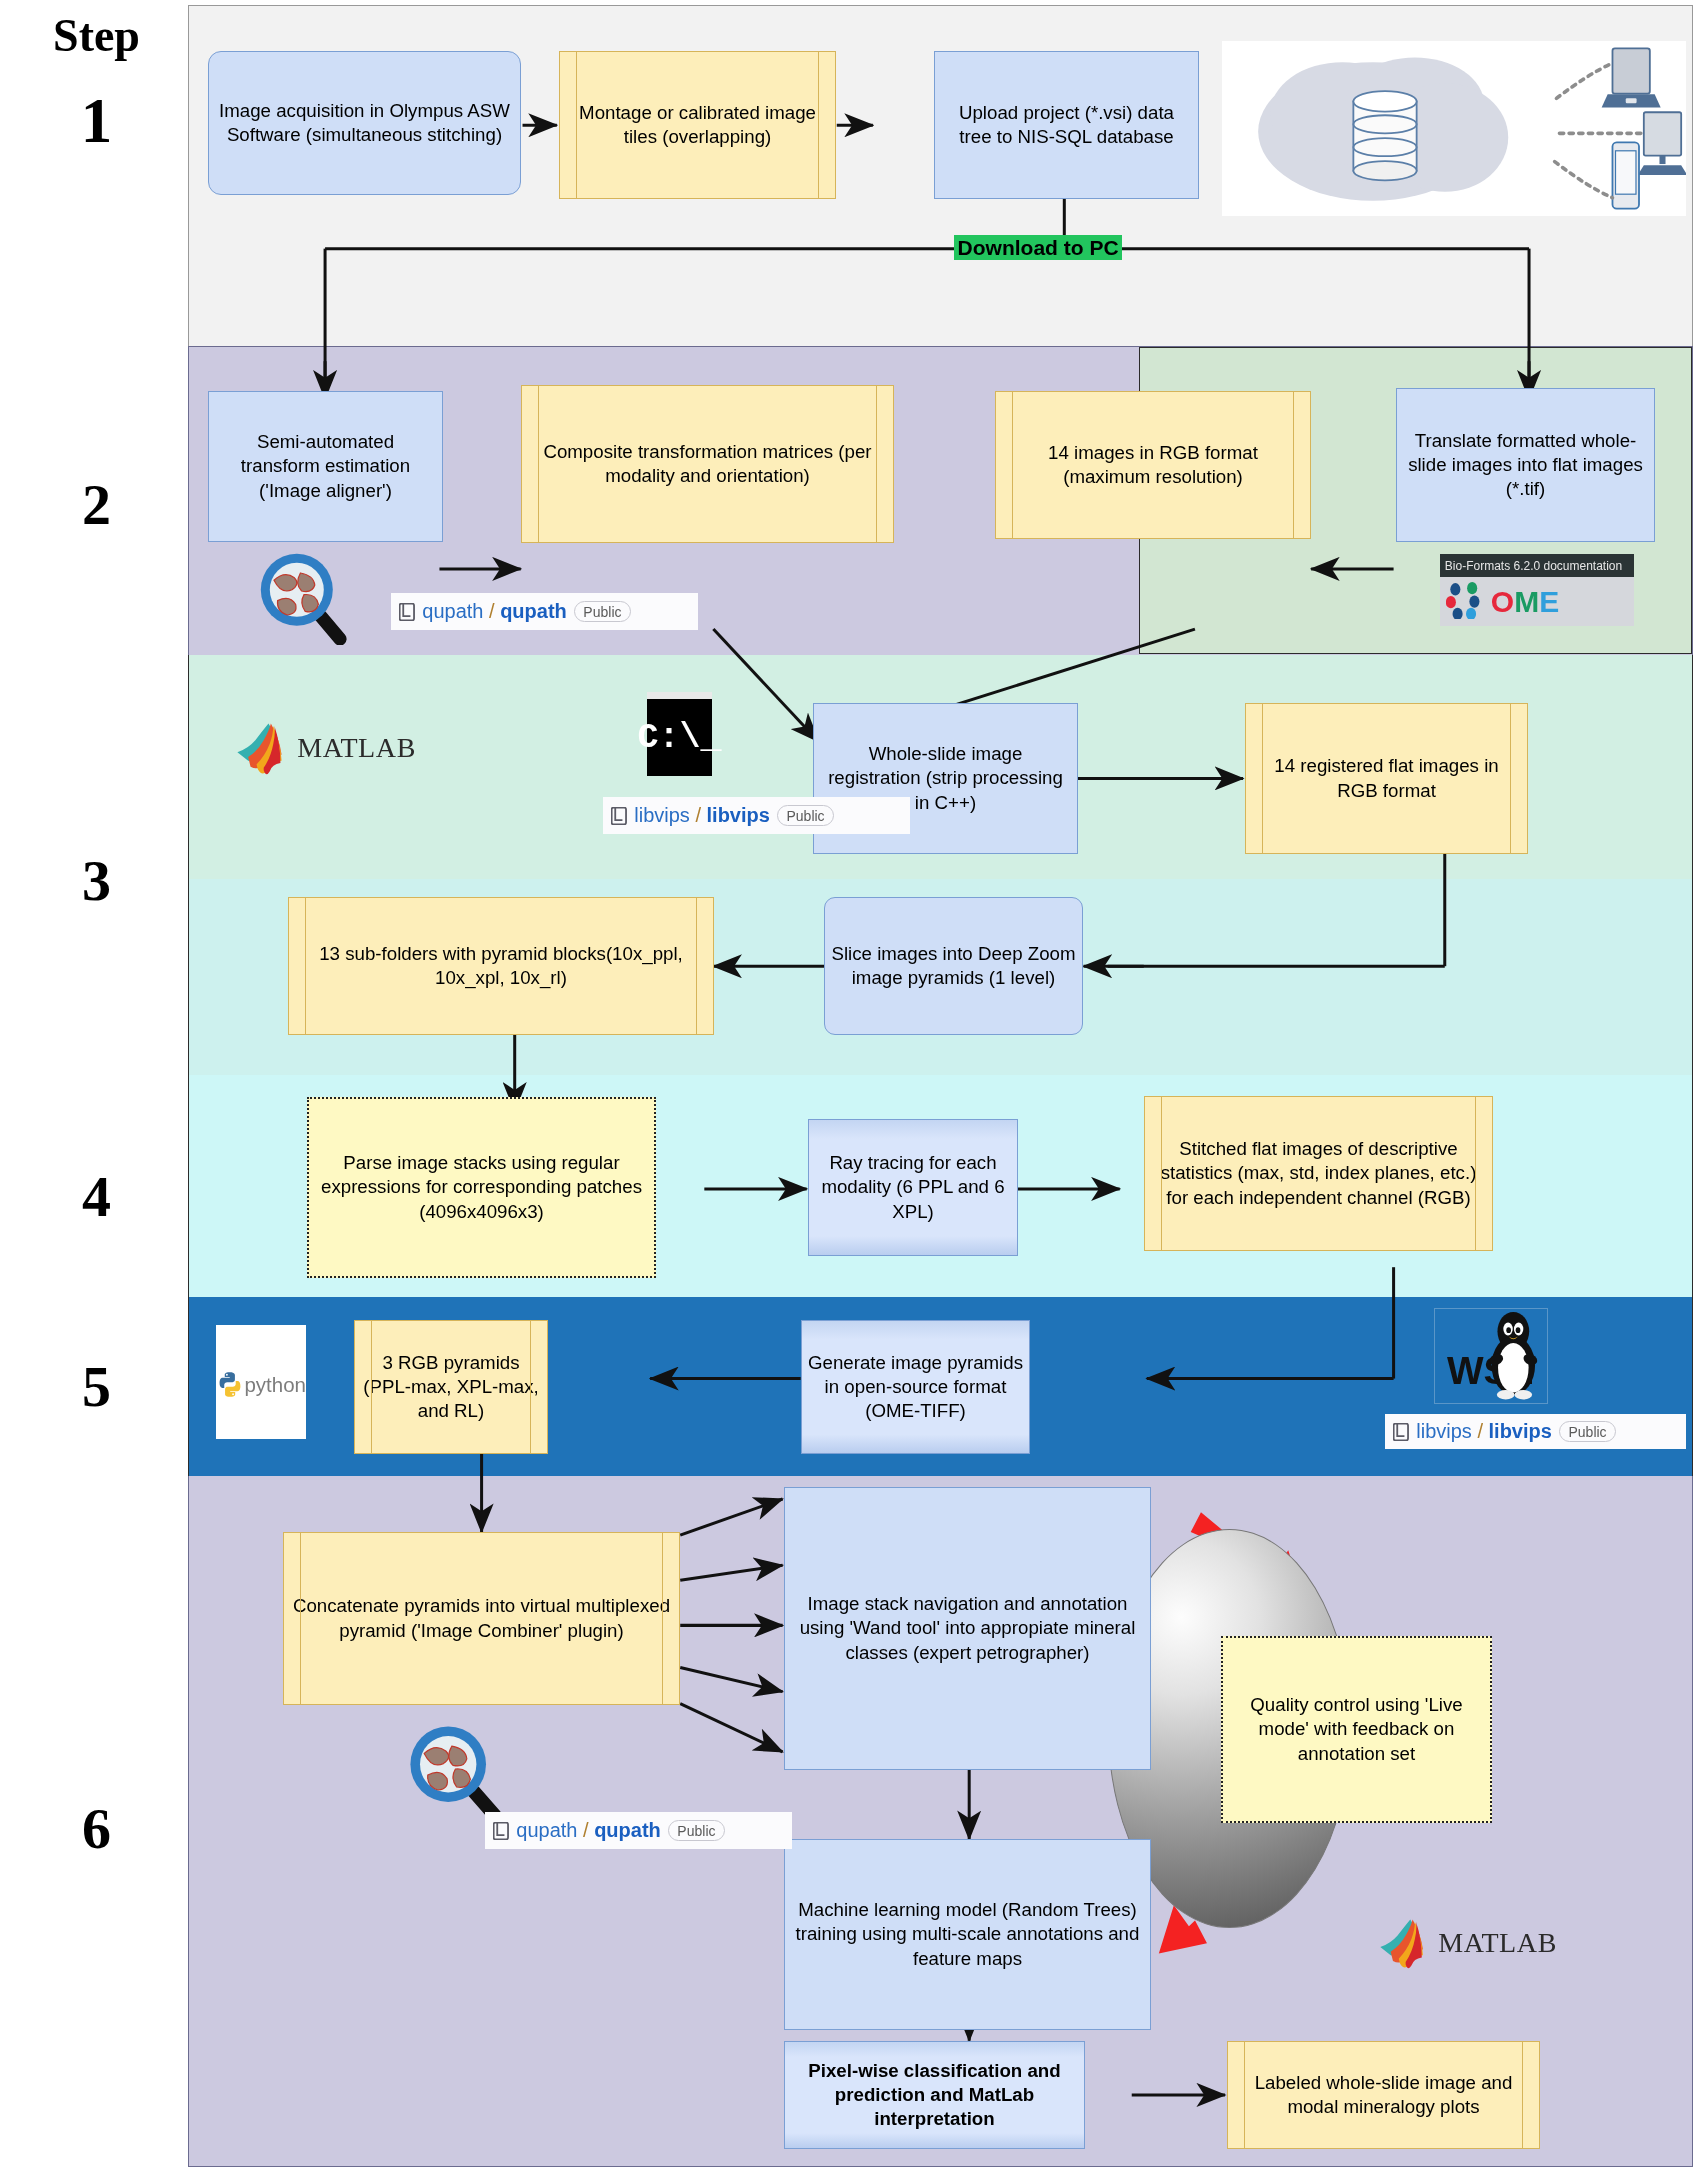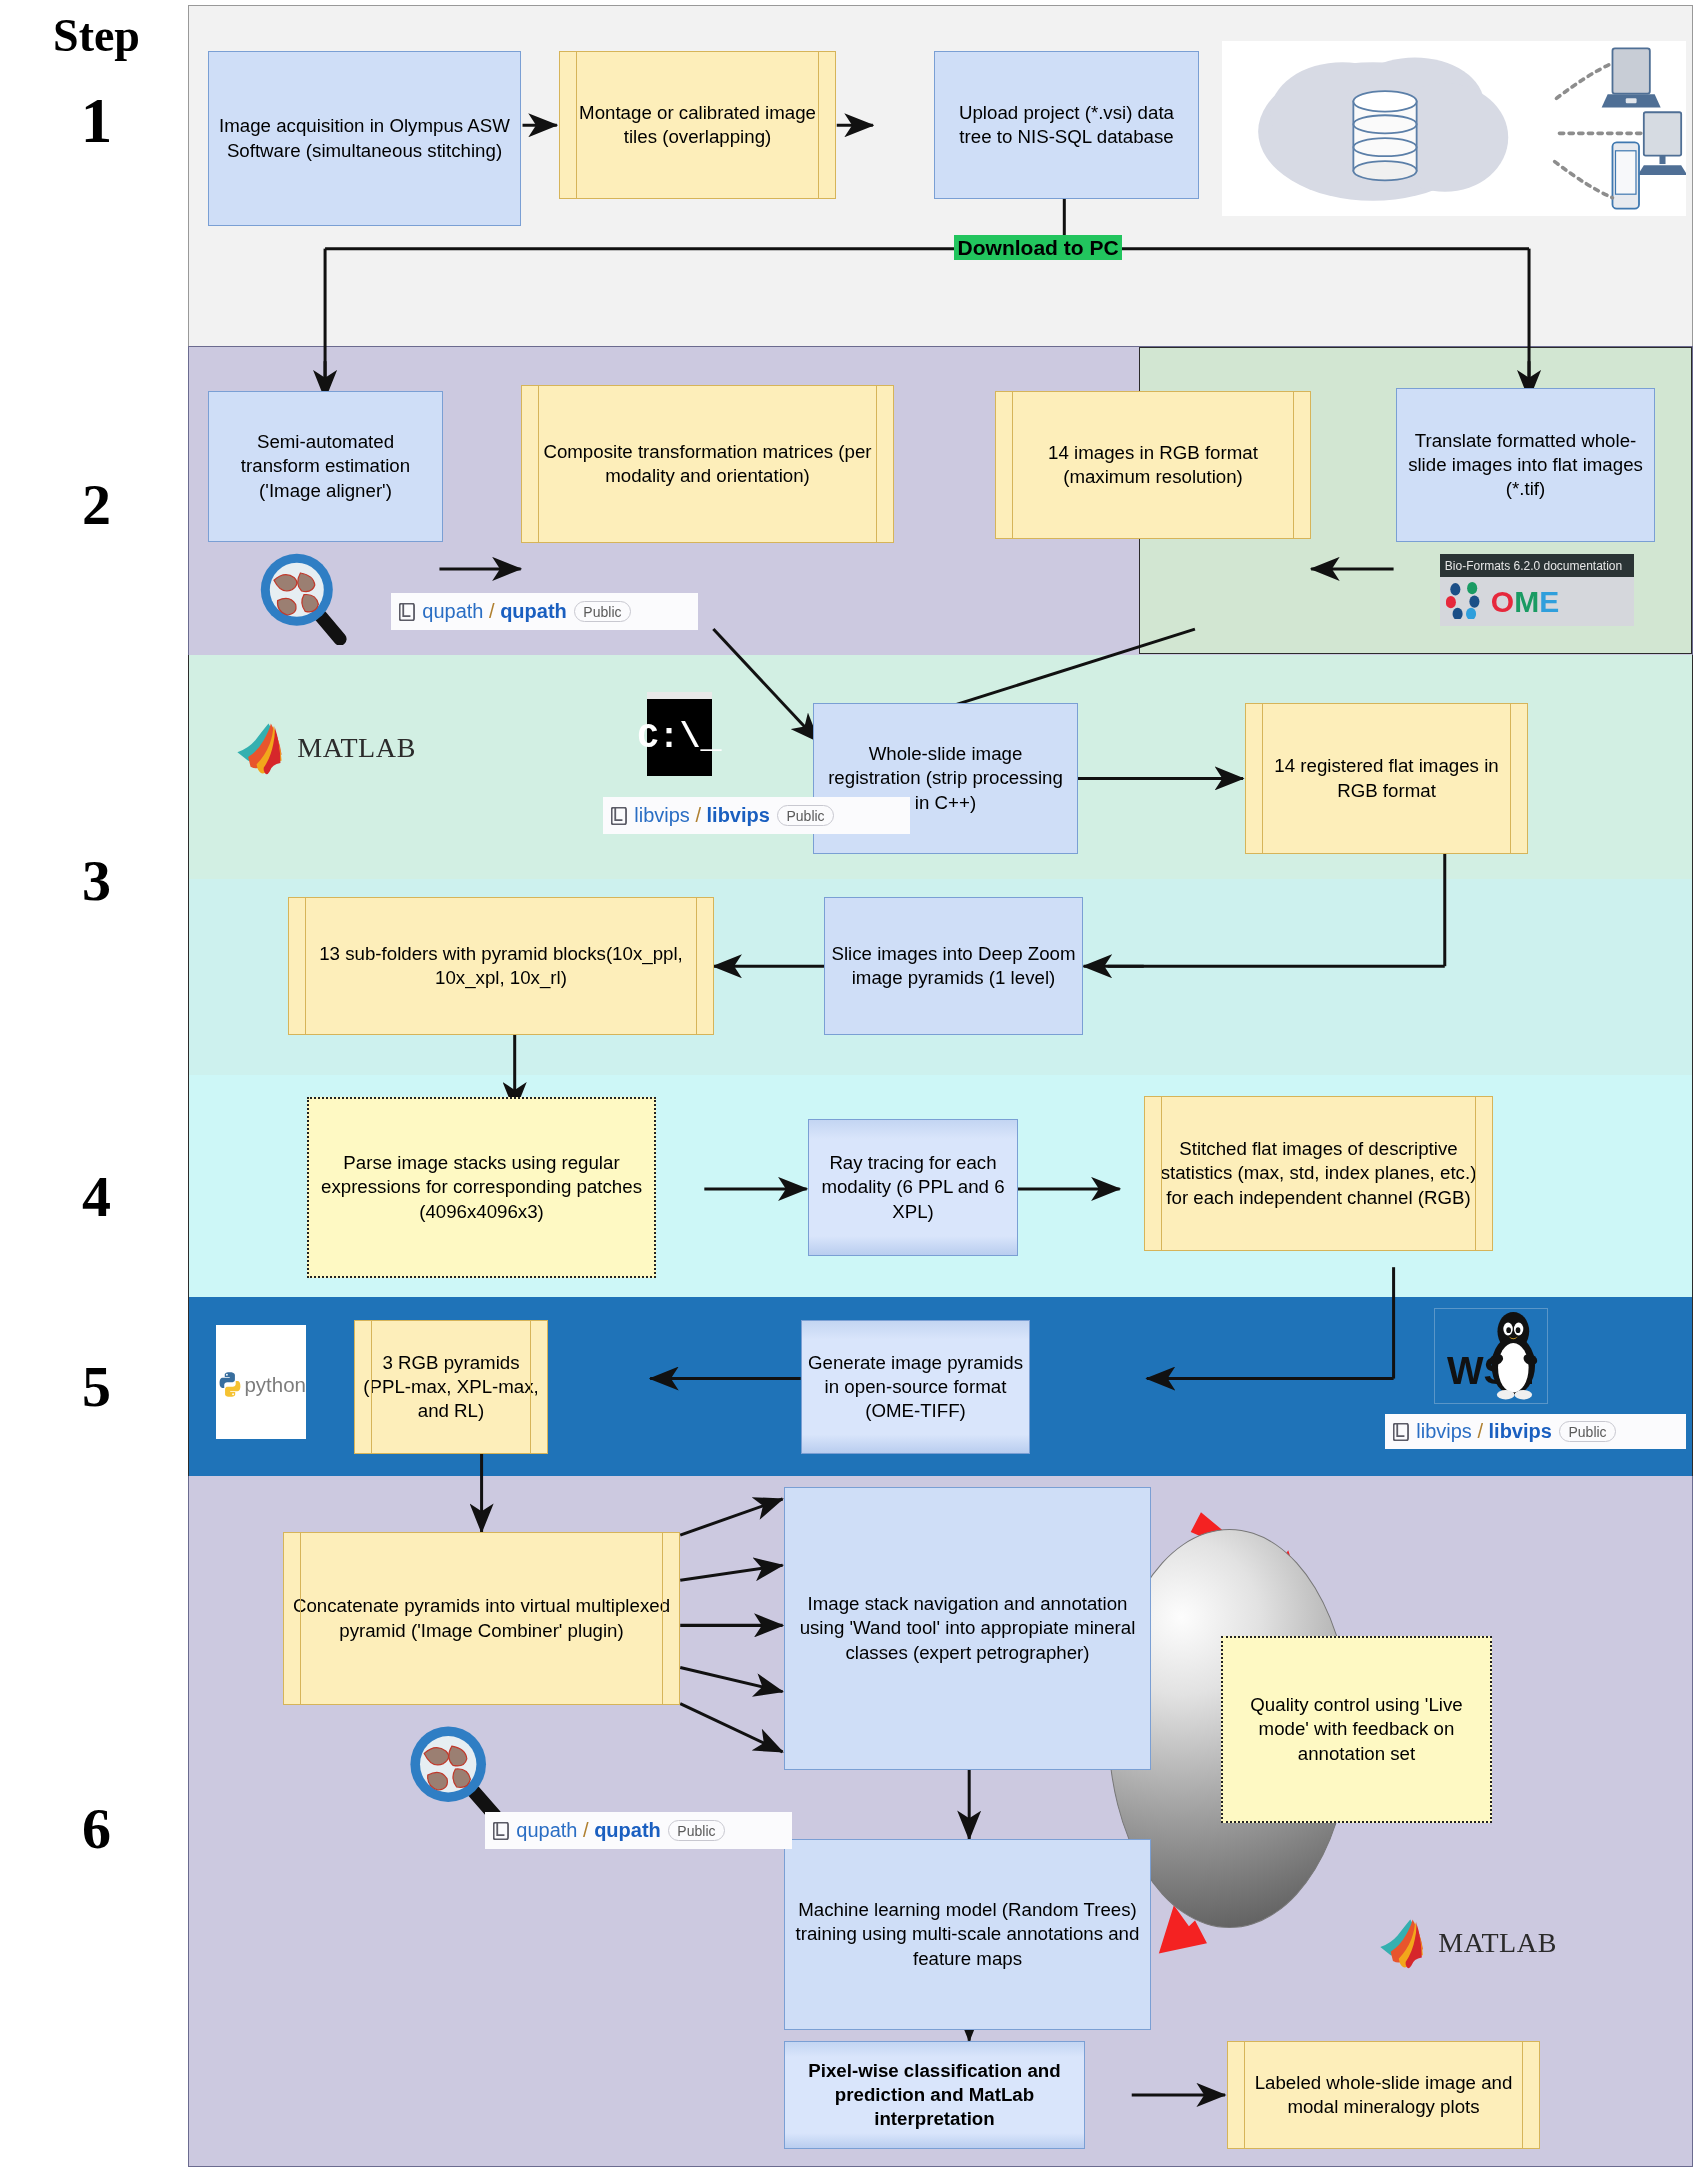--- a/index.html
+++ b/index.html
@@ -174,21 +174,21 @@
     </g>
 
     <g fill="#f42222">
       <path d="M1978,2545 L2105,2600 L2085,2640 L2165,2655 L2140,2575 L2115,2612 L1995,2512 Z"></path>
       <path d="M2105,3128 L1985,3190 L2005,3228 L1925,3245 L1950,3165 L1975,3200 L2090,3090 Z"></path>
     </g>
   </svg>
 
   <div id="sphere" style="left:1108px;top:1529px;width:241px;height:397px;"></div>
 
-  <div class="box blue" style="left:208px;top:51px;width:313px;height:175px;">Image acquisition in Olympus ASW Software (simultaneous stitching)</div>
+  <div class="box blue" style="left:208px;top:51px;width:313px;height:144px;border-radius:13px;">Image acquisition in Olympus ASW Software (simultaneous stitching)</div>
 
   <div class="box yellow" style="left:559px;top:51px;width:277px;height:148px;">Montage or calibrated image tiles (overlapping)</div>
 
   <div class="box blue" style="left:934px;top:51px;width:265px;height:148px;">Upload project (*.vsi) data tree to NIS-SQL database</div>
 
   <div id="dl-label" style="left:954px;top:235px;">Download to PC</div>
 
   <div id="cloud-pic" style="left:1222px;top:41px;width:464px;height:175px;">
     <svg viewBox="0 0 770 290" width="464" height="175">
       <g fill="#d7dae4">
@@ -282,21 +282,21 @@
       <span style="font-size:30px;font-weight:bold;font-family:'Liberation Sans',sans-serif;"><span style="color:#e6283c;">O</span><span style="color:#1a9b63;">M</span><span style="color:#2f9fdc;">E</span></span>
     </div>
   </div>
 
   <div class="box blue" style="left:813px;top:703px;width:265px;height:151px;">Whole-slide image registration (strip processing in C++)</div>
 
   <div class="box yellow" style="left:1245px;top:703px;width:283px;height:151px;">14 registered flat images in RGB format</div>
 
   <div class="box yellow" style="left:288px;top:897px;width:426px;height:138px;">13 sub-folders with pyramid blocks(10x_ppl, 10x_xpl, 10x_rl)</div>
 
-  <div class="box blue" style="left:824px;top:897px;width:259px;height:138px;">Slice images into Deep Zoom image pyramids (1 level)</div>
+  <div class="box blue" style="left:824px;top:897px;width:259px;height:138px;border-radius:11px;">Slice images into Deep Zoom image pyramids (1 level)</div>
 
   <div class="logo" style="left:235px;top:720px;width:259px;height:55px;display:flex;align-items:center;gap:7.2px;">
     <svg viewBox="0 0 92 92" width="55" height="55">
       <path d="M4,54 q18,-6 30,-20 q12,-16 22,-28 q12,18 16,40 q-18,-8 -28,10 q-10,16 -22,12 Z" fill="#34b0b0"></path>
       <path d="M22,62 q16,-10 26,-28 q10,-18 12,-28 q14,24 18,52 q-20,-4 -28,14 q-10,14 -24,6 Z" fill="#e8552d"></path>
       <path d="M36,74 q14,-14 22,-34 q6,-16 6,-30 q12,28 14,58 q-18,0 -24,16 q-8,12 -16,-2 Z" fill="#f2a71b"></path>
       <path d="M48,80 q12,-18 16,-40 q4,-18 2,-30 q10,30 10,62 q-14,2 -18,14 q-6,10 -10,-2 Z" fill="#d6272b"></path>
     </svg>
     <span class="matlab-txt">MATLAB</span>
   </div>

